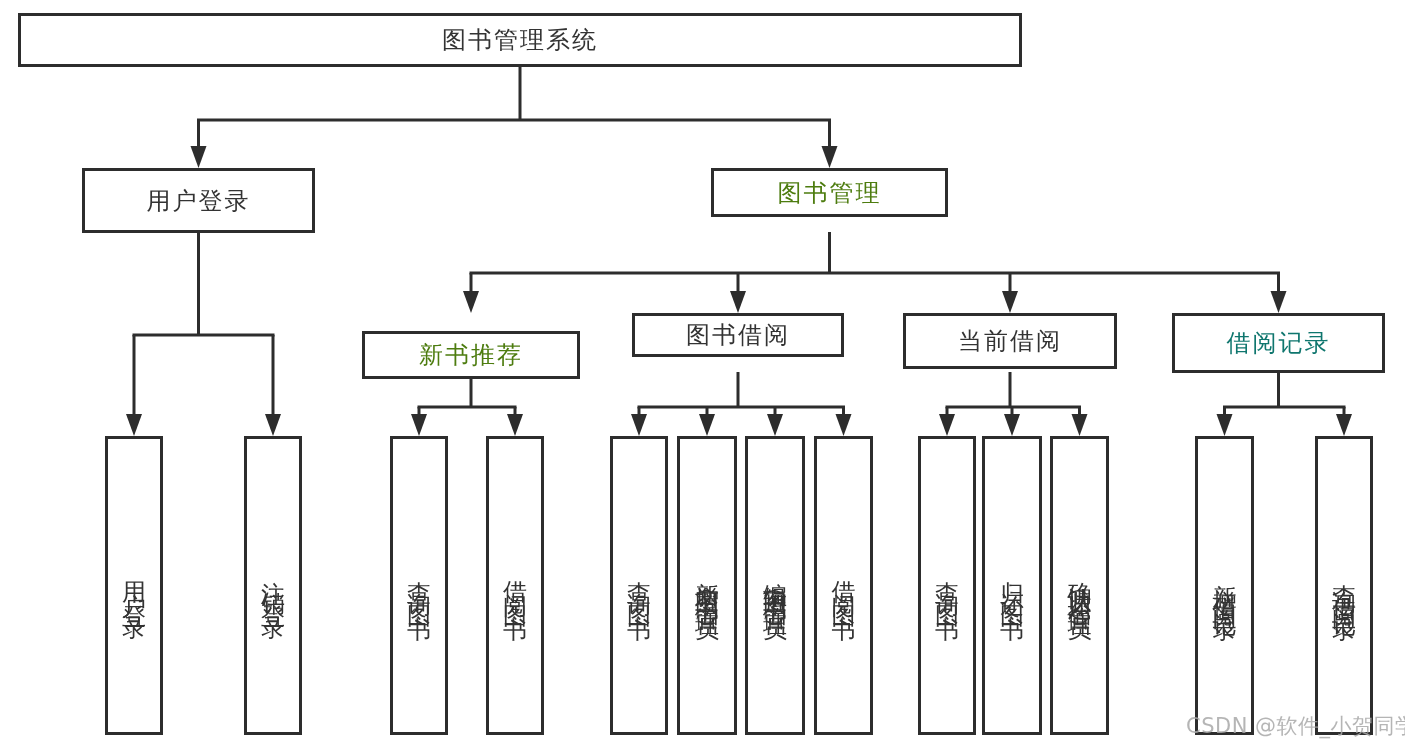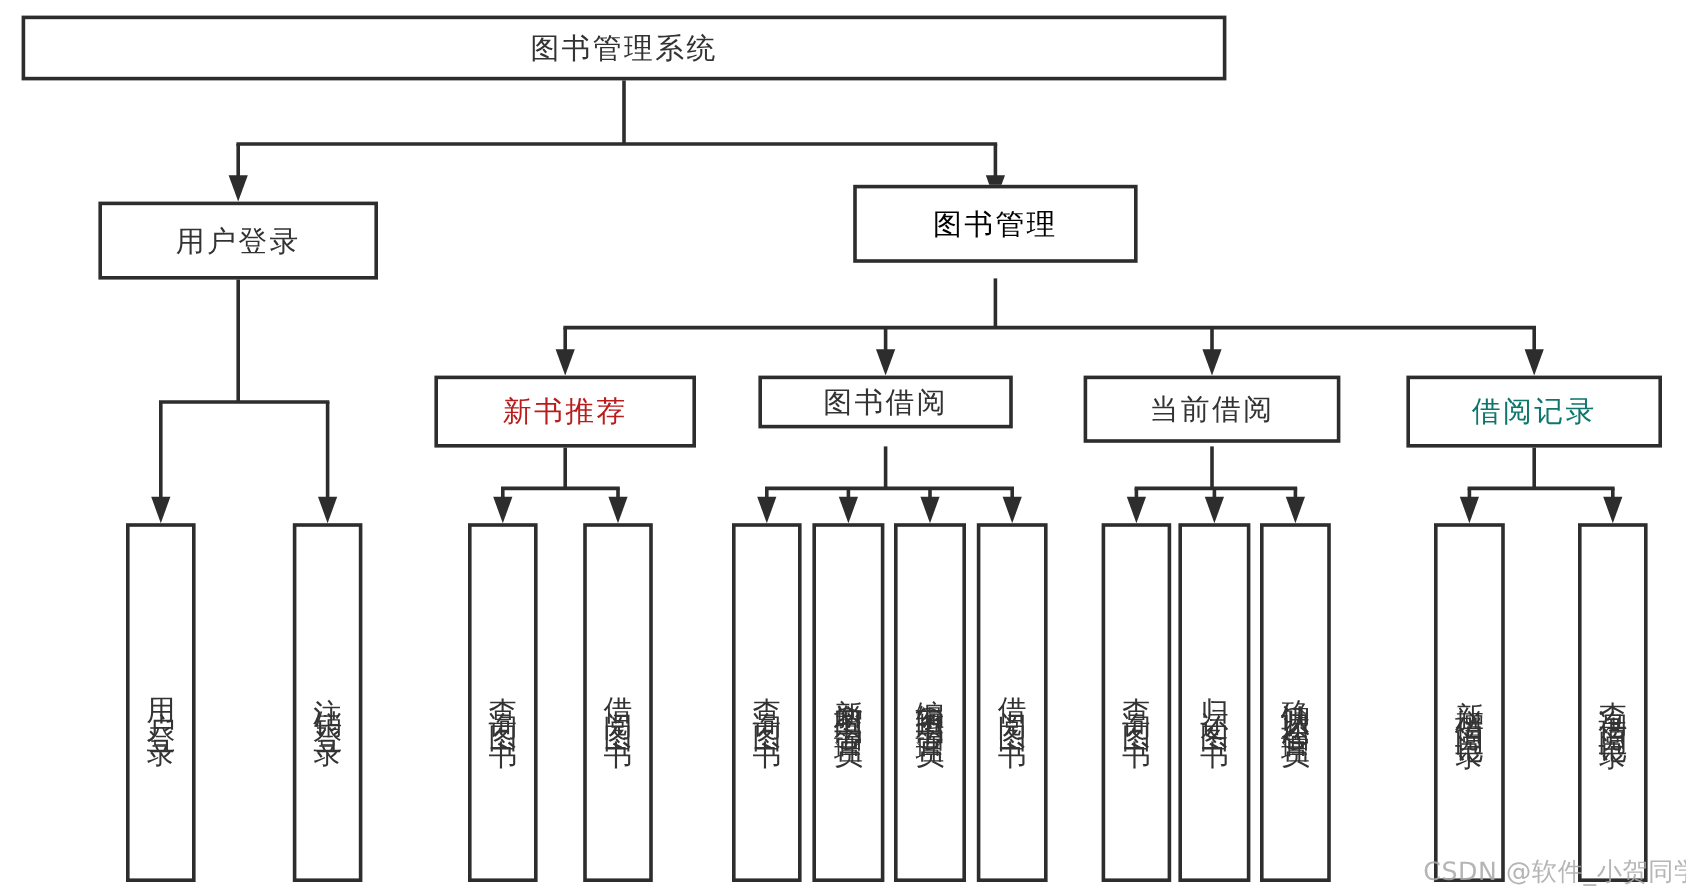--- a/index.html
+++ b/index.html
@@ -109,24 +109,24 @@
       <line x1="1344" y1="407" x2="1344" y2="418" stroke="#2d2d2d" stroke-width="3"></line>
       <polygon points="1344,436 1336,414 1352,414" fill="#2d2d2d"></polygon>
     </svg>
   <div id="nodes">
       <div class="node h" style="left: 18px; top: 13px; width: 1004px; height: 54px; border: 3px solid rgb(45, 45, 45); color: rgb(51, 51, 51);">
         <span class="label">图书管理系统</span>
       </div>
       <div class="node h" style="left: 82px; top: 168px; width: 233px; height: 65px; border: 3px solid rgb(45, 45, 45); color: rgb(51, 51, 51);">
         <span class="label">用户登录</span>
       </div>
-      <div class="node h" style="left: 711px; top: 154px; width: 237px; height: 65px; border: 3px solid rgb(45, 45, 45); color: #000000;">
+      <div class="node h" style="left: 711px; top: 168px; width: 237px; height: 49px; border: 3px solid rgb(45, 45, 45); color: #4d7c0f;">
         <span class="label">图书管理</span>
       </div>
-      <div class="node h" style="left: 362px; top: 313px; width: 218px; height: 60px; border: 3px solid rgb(45, 45, 45); color: #b91c1c;">
+      <div class="node h" style="left: 362px; top: 331px; width: 218px; height: 48px; border: 3px solid rgb(45, 45, 45); color: #4d7c0f;">
         <span class="label">新书推荐</span>
       </div>
       <div class="node h" style="left: 632px; top: 313px; width: 212px; height: 44px; border: 3px solid rgb(45, 45, 45); color: rgb(51, 51, 51); text-align: center;">
         <span class="label">图书借阅</span>
       </div>
       <div class="node h" style="left: 903px; top: 313px; width: 214px; height: 56px; border: 3px solid rgb(45, 45, 45); color: rgb(51, 51, 51);">
         <span class="label">当前借阅</span>
       </div>
       <div class="node h" style="left: 1172px; top: 313px; width: 213px; height: 60px; border: 3px solid rgb(45, 45, 45); color: #0f766e;">
         <span class="label">借阅记录</span>

